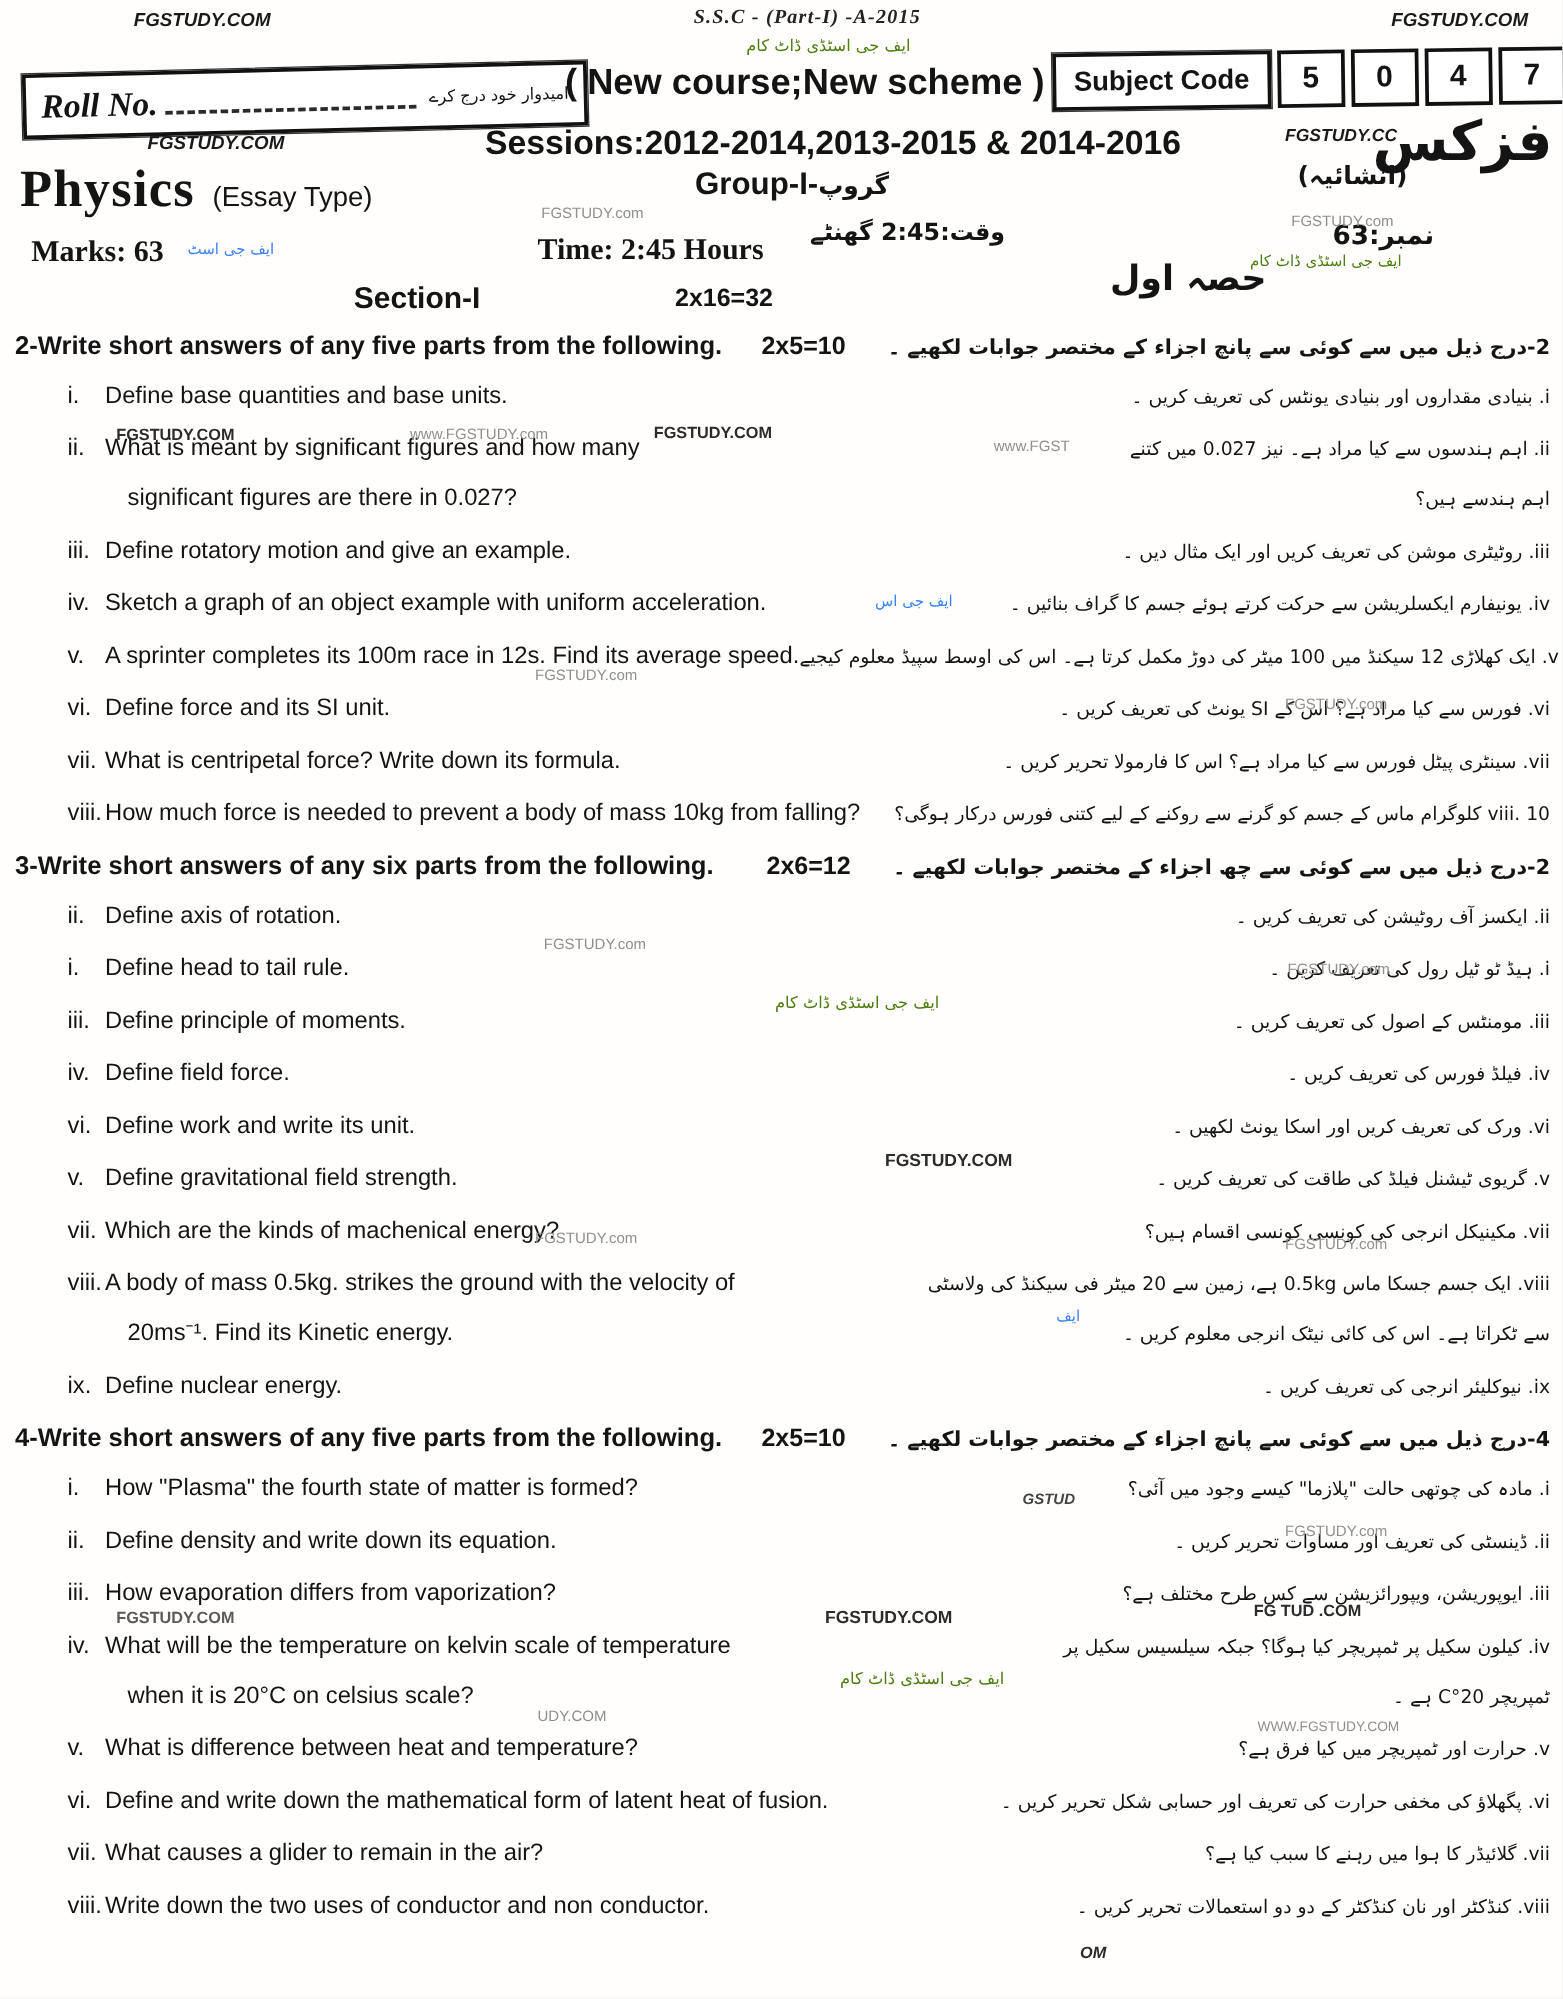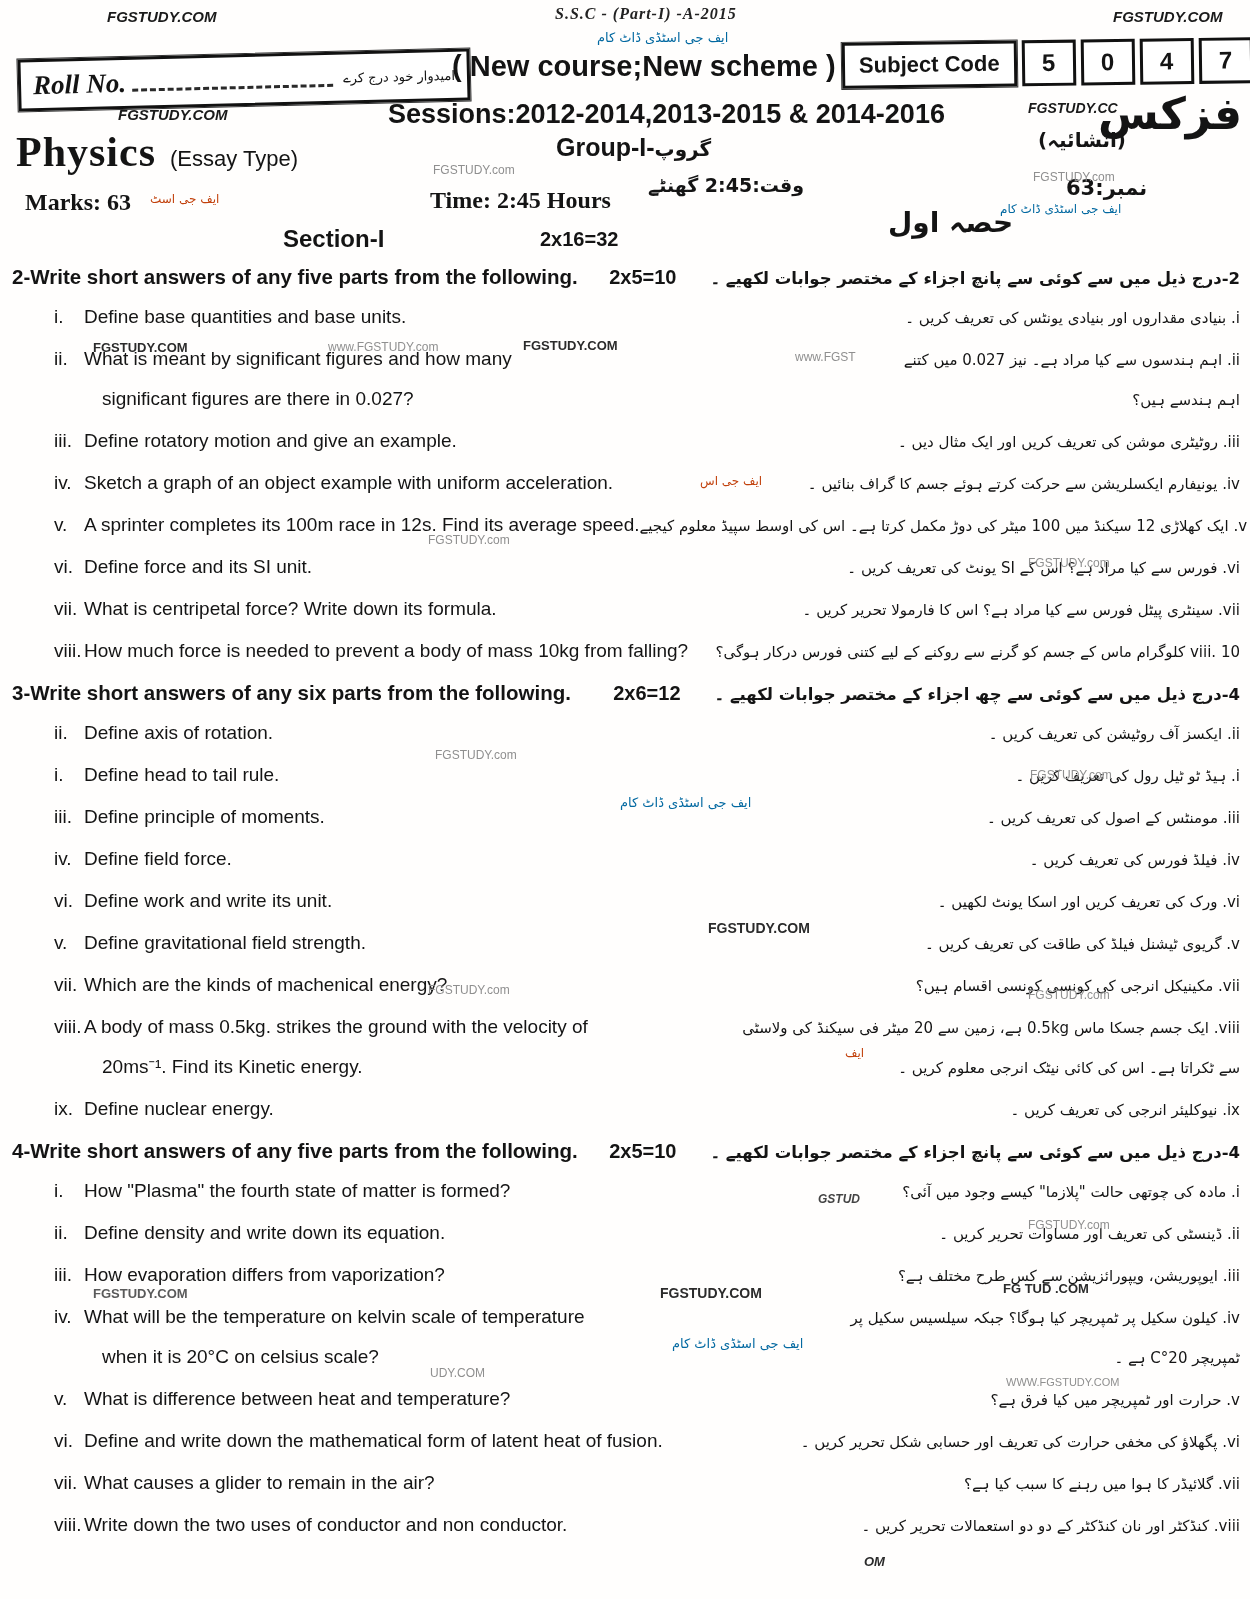--- a/index.html
+++ b/index.html
@@ -47,22 +47,22 @@
   .p-num{display:inline-block;min-width:30px;}
   .ur-cell{margin-left:auto;flex:none;font:15px "DejaVu Sans",sans-serif;text-align:right;}
   .cont-row{margin-top:-2px;}
   .cont-row .en-cell{padding-left:90px;}
 
   
   .wm{position:absolute;white-space:nowrap;pointer-events:none;}
   .wm-bi{font:bold italic 15px "Liberation Sans",sans-serif;color:#1a1a1a;}
   .wm-b{font:bold 13px "Liberation Sans",sans-serif;color:#2b2b2b;}
   .wm-g{font:12px "Liberation Sans",sans-serif;color:#8f8f8f;}
-  .wm-u{font:13px "DejaVu Sans",sans-serif;color:#0369a1;}
-  .wm-uf{font:12px "DejaVu Sans",sans-serif;color:#c2410c;text-align:center;}
+  .wm-u{font:13px "DejaVu Sans",sans-serif;color:#4d7c0f;}
+  .wm-uf{font:12px "DejaVu Sans",sans-serif;color:#3b82f6;text-align:center;}
   .wm-gi{font:bold italic 12px "Liberation Sans",sans-serif;color:#444;}
 </style>
 </head>
 <body>
 
 <div class="page">
 
   <span class="abs exam-code">S.S.C - (Part-I) -A-2015</span>
 
   <div class="abs roll-box">
@@ -144,21 +144,21 @@
         </div>
         <div class="row part-row">
           <span class="en-cell"><span class="p-num">viii.</span><span class="p-en">How much force is needed to prevent  a body of mass 10kg from falling?</span></span>
           <span class="ur-cell" dir="rtl" lang="ur"><span class="p-num-ur">viii.</span> <span class="p-ur">10 کلوگرام ماس کے جسم کو گرنے سے روکنے کے لیے کتنی فورس درکار ہوگی؟</span></span>
         </div>
       </section>
       <section class="q-block">
         <div class="row head-row">
           <span class="h-en">3-Write short answers of any six parts from the following.</span>
           <span class="h-marks">2x6=12</span>
-          <span class="h-ur" dir="rtl" lang="ur">4-درج ذیل میں سے کوئی سے چھ اجزاء کے مختصر جوابات لکھیے ۔</span>
+          <span class="h-ur" dir="rtl" lang="ur">2-درج ذیل میں سے کوئی سے چھ اجزاء کے مختصر جوابات لکھیے ۔</span>
         </div>
         <div class="row part-row">
           <span class="en-cell"><span class="p-num">ii.</span><span class="p-en">Define axis of rotation.</span></span>
           <span class="ur-cell" dir="rtl" lang="ur"><span class="p-num-ur">ii.</span> <span class="p-ur">ایکسز آف روٹیشن کی تعریف کریں ۔</span></span>
         </div>
         <div class="row part-row">
           <span class="en-cell"><span class="p-num">i.</span><span class="p-en">Define head to tail rule.</span></span>
           <span class="ur-cell" dir="rtl" lang="ur"><span class="p-num-ur">i.</span> <span class="p-ur">ہیڈ ٹو ٹیل رول کی تعریف کریں ۔</span></span>
         </div>
         <div class="row part-row">

